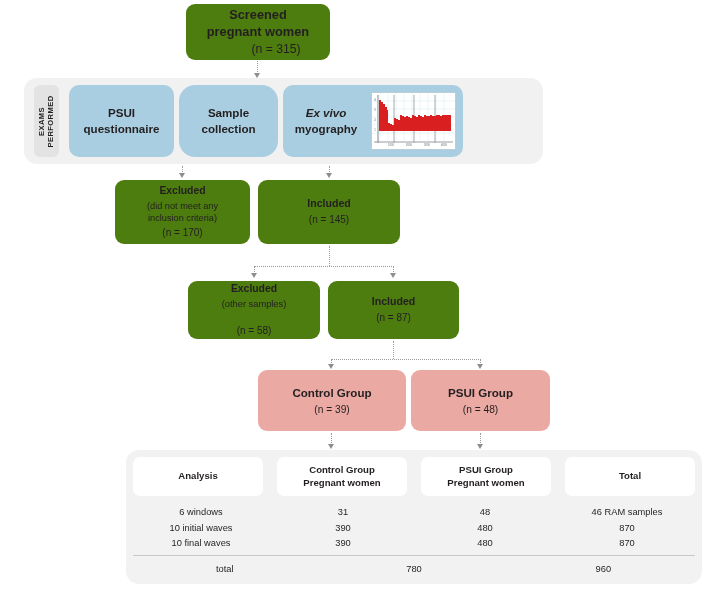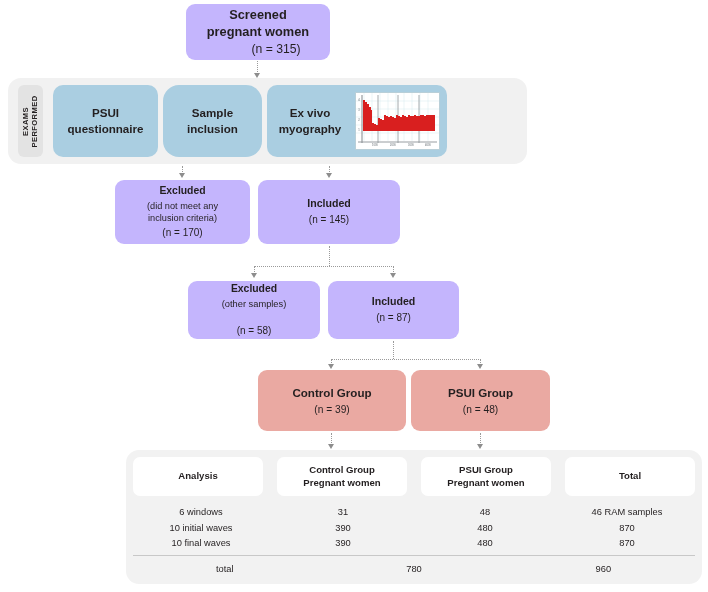--- a/index.html
+++ b/index.html
@@ -25,37 +25,37 @@
     position: absolute;
     box-sizing: border-box;
     display: flex;
     flex-direction: column;
     align-items: center;
     justify-content: center;
     text-align: center;
     border-radius: 9px;
     line-height: 1.32;
   }
-  .gray   { background: #c4b5fd; }
+  .gray   { background: #4d7c0f; }
   .blue   { background: #aacee1; }
   .pink   { background: #eaa9a2; }
   .tline  { display: block; }
 
   
   #screened {
     left: 186px; top: 4px; width: 144px; height: 56px;
     font-size: 12.5px;
   }
   #screened .t1, #screened .t2 { font-weight: bold; font-size: 12.8px; }
   #screened .t3 { font-weight: normal; font-size: 12.2px; margin-left: 36px; }
 
   
   #exams-container {
     position: absolute;
-    left: 8px; top: 78px; width: 519px; height: 86px;
+    left: 24px; top: 78px; width: 519px; height: 86px;
     background: #f1f1f1;
     border-radius: 13px;
   }
   #exams-label {
     position: absolute;
     left: 10px; top: 7px; width: 25px; height: 72px;
     background: #e3e3e3;
     border-radius: 6px;
     display: flex; align-items: center; justify-content: center;
   }
@@ -78,21 +78,21 @@
     line-height: 1.35;
   }
   #exam-psui    { left: 45px;  width: 105px; }
   #exam-sample  { left: 155px; width: 99px; border-radius: 16px;  }
   #exam-myo     { left: 259px; width: 180px; justify-content: flex-start; }
   #exam-myo .myo-text {
     width: 86px;
     text-align: center;
     flex: none;
   }
-  .ital { }
+  .ital { font-style: italic; }
 
   
   #myo-chart {
     position: absolute;
     left: 88px; top: 7px;
     width: 85px; height: 58px;
     background: #ffffff;
     border: 1px solid #b9cfd8;
     box-sizing: border-box;
   }
@@ -205,21 +205,21 @@
     <div class="exam-box blue" id="exam-psui">
       <span>
         <span class="tline">PSUI</span>
         <span class="tline">questionnaire</span>
       </span>
     </div>
 
     <div class="exam-box blue" id="exam-sample">
       <span>
         <span class="tline">Sample</span>
-        <span class="tline">inclusion</span>
+        <span class="tline">collection</span>
       </span>
     </div>
 
     <div class="exam-box blue" id="exam-myo">
       <span class="myo-text">
         <span class="tline ital">Ex vivo</span>
         <span class="tline">myography</span>
       </span>
 
       <div id="myo-chart">

